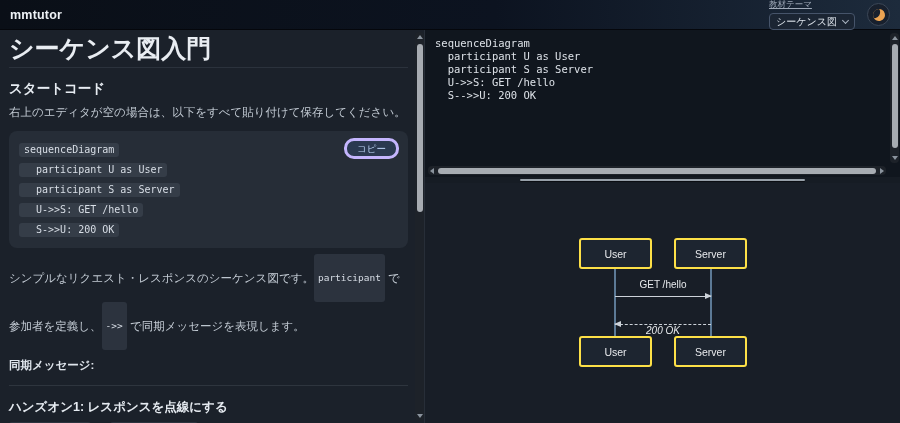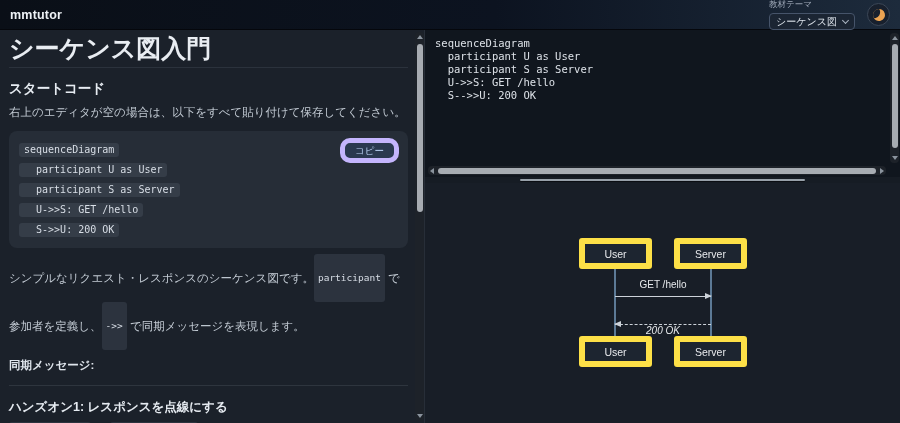--- a/index.html
+++ b/index.html
@@ -7,21 +7,21 @@
   body { font-family:"Liberation Sans","DejaVu Sans",sans-serif; background:#171c24; }
   .app { position:relative; width:900px; height:423px; overflow:hidden; }
 
   
   .header { height:30px; display:flex; align-items:center; justify-content:space-between;
     padding:0 10px 0 10px; background:linear-gradient(90deg,#0a0f17 0%,#0c1320 55%,#1d2b3c 100%);
     border-bottom:1px solid #05070c; }
   .logo { font-size:12.5px; font-weight:bold; color:#eef2f6; letter-spacing:.2px; }
   .header-right { display:flex; align-items:center; gap:12px; }
   .theme-group { display:flex; flex-direction:column; gap:2px; }
-  .theme-label { font-size:8.5px; color:#9fa9b8; }
+  .theme-label { font-size:8.5px; color:#9fa9b8;text-decoration:underline; }
   .select { width:86px; height:17px; background:#1b2533; border:1px solid #46546a; border-radius:4px;
     display:flex; align-items:center; justify-content:space-between; padding:0 6px; cursor:pointer; }
   .select .val { font-size:10px; color:#dde4ec; }
   .chev { width:5px; height:5px; border-right:1.4px solid #aab4c2; border-bottom:1.4px solid #aab4c2;
     transform:rotate(45deg); margin-top:-3px; }
   .moon-btn { width:23px; height:23px; border-radius:50%; background:#18202d; border:1px solid #3b4757;
     display:flex; align-items:center; justify-content:center; cursor:pointer; }
   .moon { width:12px; height:12px; border-radius:50%; background:#eda452; position:relative; overflow:hidden; transform:rotate(-15deg); }
   .moon::after { content:""; position:absolute; left:-4px; top:-4px; width:12px; height:12px; border-radius:50%; background:#18202d; }
 
@@ -42,21 +42,21 @@
   .bold-label { font-size:11.5px; font-weight:bold; color:#dfe5ec; margin-top:8px; }
   ul.points { list-style:none; margin-top:6px; }
   ul.points li { font-size:11.5px; color:#c3cbd4; line-height:15px; margin-bottom:4px; padding-left:14px; position:relative; }
   ul.points li::before { content:"•"; position:absolute; left:3px; color:#aeb6bf; }
   .rule { border:none; border-top:1px solid #2e353e; margin-top:12px; }
 
   
   .code-card { position:relative; background:#262d37; border-radius:8px; padding:9px 10px 8px; margin-top:10px; }
   .codeline { margin-bottom:2px; }
   .codeline .chip { background:#353d48; font-size:10px; padding:1px 5px; }
-  .copy-btn { position:absolute; top:7px; right:9px; background:#2a3950; border:5px solid #c4b5fd;
+  .copy-btn { position:absolute; top:7px; right:9px; background:#2a3950; border:3px solid #c4b5fd;
     color:#bcd3f5; font-size:9.5px; padding:2px 10px; border-radius:10px; cursor:pointer; line-height:11px; }
 
   
   .editor-wrap { height:147px; position:relative; background:#10161e; }
   .editor-pre { margin:0; padding:7px 10px; font-family:"DejaVu Sans Mono",monospace; font-size:10.5px;
     line-height:13px; color:#dde2e8; white-space:pre; }
 
   
   .sb-tri { width:0; height:0; }
   .tri-up   { border-left:3px solid transparent; border-right:3px solid transparent; border-bottom:4px solid #8b949e; }
@@ -73,21 +73,21 @@
   .ed-sbv { right:1px; top:3px; bottom:14px; }
   .ed-sbh { left:3px; right:14px; bottom:2px; }
 
   
   .divider { height:6px; display:flex; align-items:center; justify-content:center; cursor:row-resize; }
   .divider .bar { width:285px; height:2px; background:#97a0a9; border-radius:1px; box-shadow:0 1px 0 #0b0e13; }
 
   
   .preview { flex:1; position:relative; background:#181e27; }
   .diagram { position:absolute; left:154px; top:55px; width:168px; height:130px; }
-  .actor { position:absolute; width:73px; height:31px; background:#1d2530; border:6px solid #fde047;
+  .actor { position:absolute; width:73px; height:31px; background:#1d2530; border:2px solid #fde047;
     border-radius:3px; display:flex; align-items:center; justify-content:center;
     font-size:10.5px; color:#e8eaed; }
   .lifeline { position:absolute; width:2px; top:31px; height:67px; background:#5c7a96; }
   .msg-line-solid { position:absolute; left:36px; width:96px; height:0; border-top:1px solid #ccd2d9; }
   .msg-line-dashed { position:absolute; left:36px; width:96px; height:0; border-top:1px dashed #ccd2d9; }
   .msg-label { position:absolute; left:36px; width:96px; text-align:center; font-size:10px; color:#e6e9ec; }
   .ah-right { position:absolute; left:126px; border-top:3.5px solid transparent; border-bottom:3.5px solid transparent; border-left:7px solid #ccd2d9; }
   .ah-left  { position:absolute; left:35px;  border-top:3.5px solid transparent; border-bottom:3.5px solid transparent; border-right:7px solid #ccd2d9; }
 </style>
 </head>

